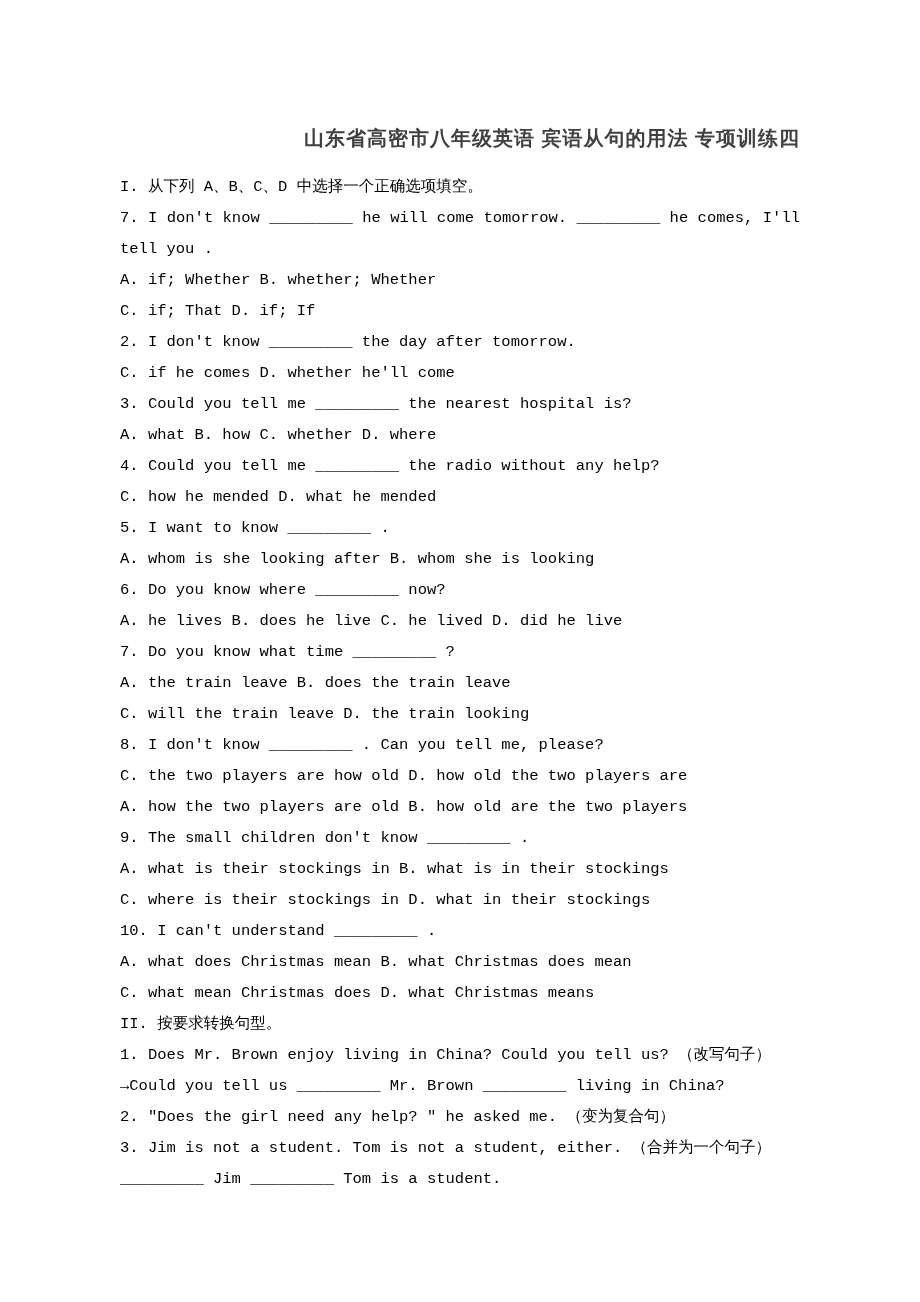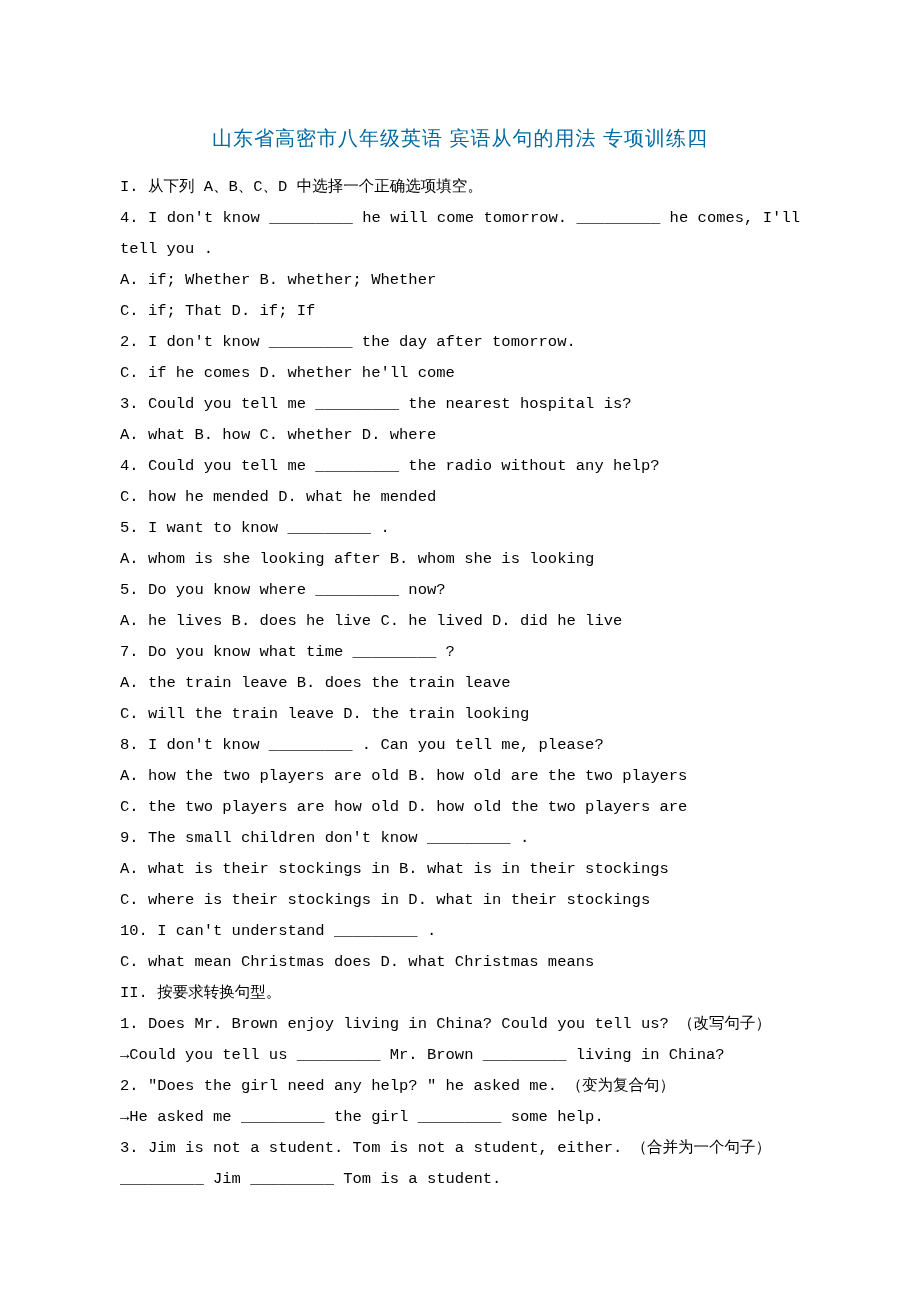--- a/index.html
+++ b/index.html
@@ -12,78 +12,78 @@
   .page {
     box-sizing: border-box;
     width: 920px;
     padding: 118px 120px 60px 120px;
     font-family: "Courier New", "SimSun", monospace;
     font-size: 15.5px;
     color: #000000;
     line-height: 2.0;
   }
   .title {
-    text-align: center;
-    color: #0369a1;
+    text-align: right;
+    color: #404040;
     font-family: "SimHei", "Microsoft YaHei", sans-serif;
-    font-weight: normal;
+    font-weight: bold;
     font-size: 20px;
     margin-bottom: 14px;
     letter-spacing: 1px;
   }
   .line { text-align: justify; }
   .cn { font-family: Liberation Mono, monospace; }
 </style>
 </head>
 <body>
 
 <div class="page">
 
   <div class="title">山东省高密市八年级英语 宾语从句的用法 专项训练四</div>
 
   <div class="line cn">I. 从下列 A、B、C、D 中选择一个正确选项填空。</div>
 
-  <div class="line">4. I don't know _________ he will come tomorrow. _________ he comes, I'll tell you .</div>
+  <div class="line">7. I don't know _________ he will come tomorrow. _________ he comes, I'll tell you .</div>
   <div class="line">A. if; Whether B. whether; Whether</div>
   <div class="line">C. if; That D. if; If</div>
 
   <div class="line">2. I don't know _________ the day after tomorrow.</div>
   <div class="line">C. if he comes D. whether he'll come</div>
 
   <div class="line">3. Could you tell me _________ the nearest hospital is?</div>
   <div class="line">A. what B. how C. whether D. where</div>
 
   <div class="line">4. Could you tell me _________ the radio without any help?</div>
   <div class="line">C. how he mended D. what he mended</div>
 
   <div class="line">5. I want to know _________ .</div>
   <div class="line">A. whom is she looking after B. whom she is looking</div>
 
-  <div class="line">5. Do you know where _________ now?</div>
+  <div class="line">6. Do you know where _________ now?</div>
   <div class="line">A. he lives B. does he live C. he lived D. did he live</div>
 
   <div class="line">7. Do you know what time _________ ?</div>
   <div class="line">A. the train leave B. does the train leave</div>
   <div class="line">C. will the train leave D. the train looking</div>
 
   <div class="line">8. I don't know _________ . Can you tell me, please?</div>
+  <div class="line">C. the two players are how old D. how old the two players are</div>
   <div class="line">A. how the two players are old B. how old are the two players</div>
-  <div class="line">C. the two players are how old D. how old the two players are</div>
 
   <div class="line">9. The small children don't know _________ .</div>
   <div class="line">A. what is their stockings in B. what is in their stockings</div>
   <div class="line">C. where is their stockings in D. what in their stockings</div>
 
   <div class="line">10. I can't understand _________ .</div>
+  <div class="line">A. what does Christmas mean B. what Christmas does mean</div>
   <div class="line">C. what mean Christmas does D. what Christmas means</div>
 
   <div class="line cn">II. 按要求转换句型。</div>
 
   <div class="line">1. Does Mr. Brown enjoy living in China? Could you tell us? （改写句子）</div>
   <div class="line">→Could you tell us _________ Mr. Brown _________ living in China?</div>
 
   <div class="line">2. "Does the girl need any help? " he asked me. （变为复合句）</div>
-  <div class="line">→He asked me _________ the girl _________ some help.</div>
 
   <div class="line">3. Jim is not a student. Tom is not a student, either. （合并为一个句子）</div>
   <div class="line">_________ Jim _________ Tom is a student.</div>
 
 </div>
 
 </body></html>

